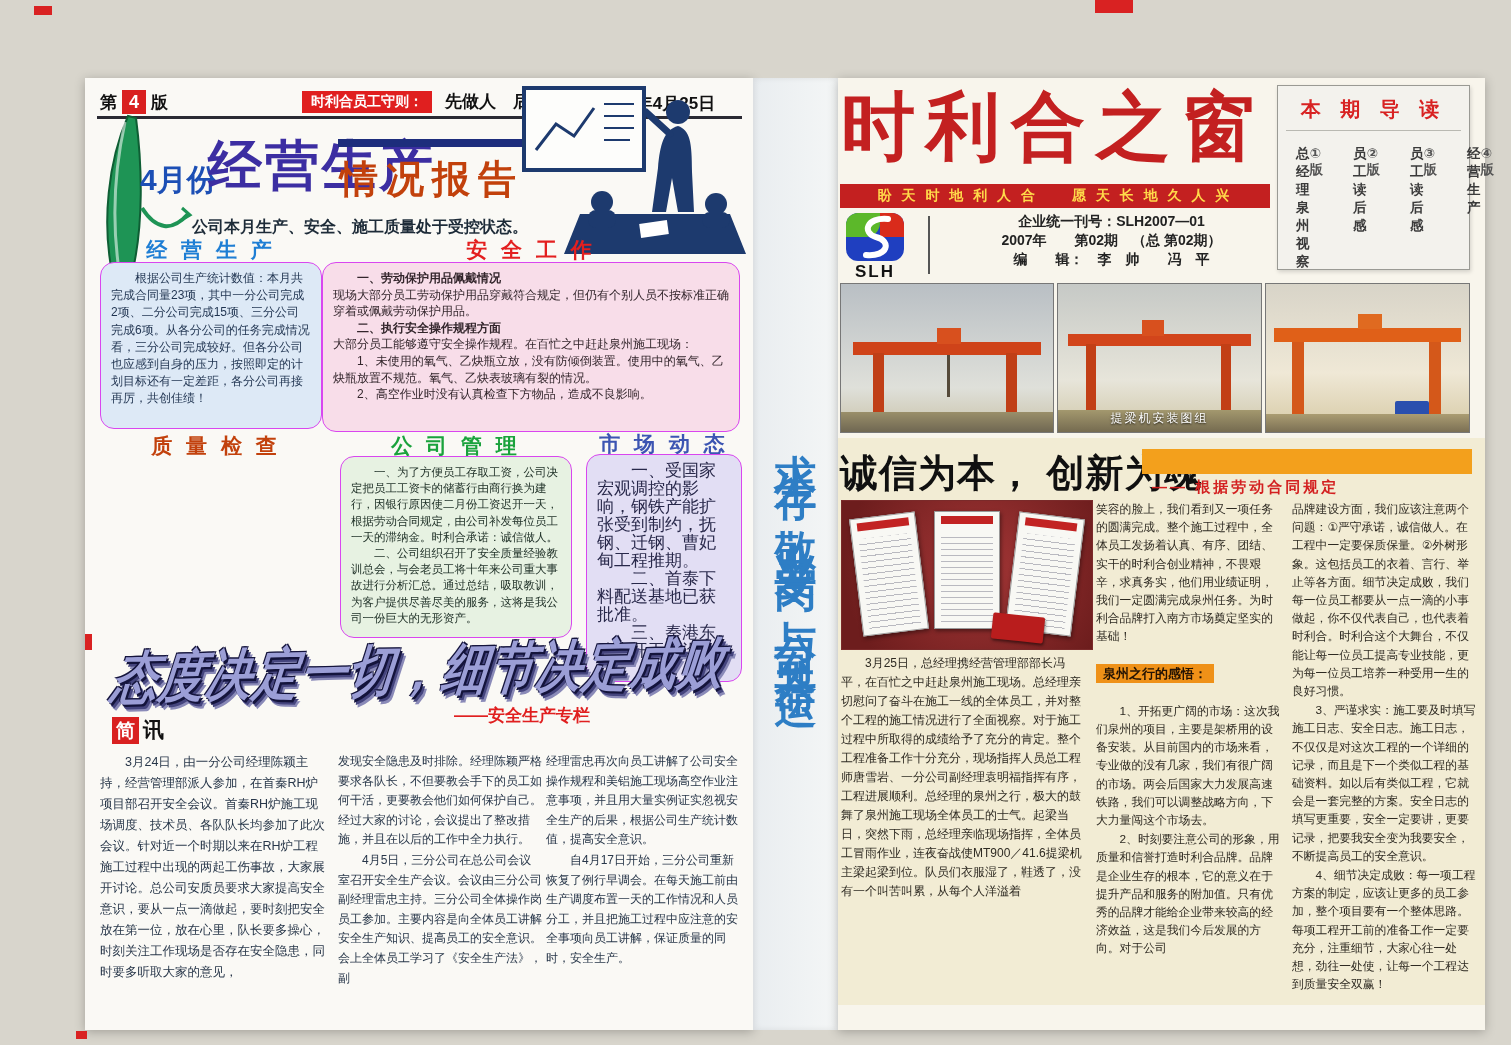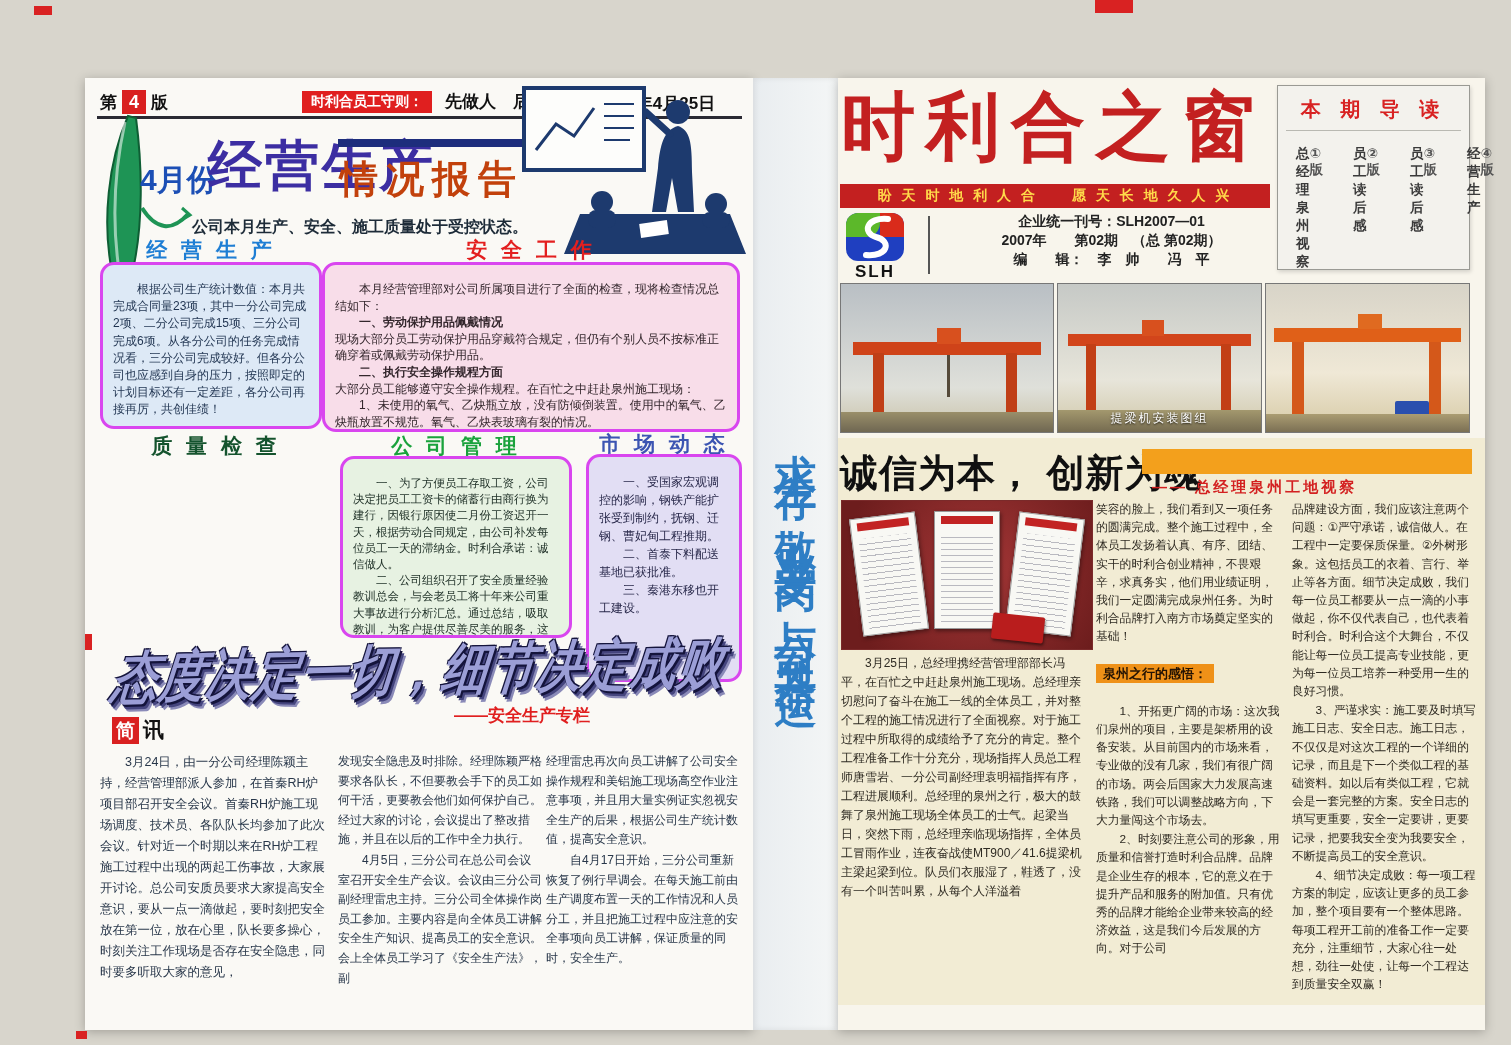--- a/index.html
+++ b/index.html
@@ -13,21 +13,21 @@
   .pagenum{display:inline-block;width:24px;height:24px;background:#d92020;color:#fff;
            font-size:18px;font-weight:900;text-align:center;line-height:24px;}
   .motto-label{background:#e01f1f;color:#fff;font-size:14px;font-weight:700;padding:2px 9px;margin-right:8px;}
   .rule{background:#2a2a33;}
   .t-prefix{font-size:30px;font-weight:800;color:#1c4fb5;}
   .t-main{font-size:54px;font-weight:900;color:#3c2ea2;letter-spacing:3px;white-space:nowrap;}
   .t-bar{background:#1d2d7c;}
   .t-suffix{font-size:38px;font-weight:800;color:#c2410c;letter-spacing:8px;white-space:nowrap;}
   .t-sub{font-size:16px;font-weight:700;color:#1d2b38;}
   .sec-title{font-weight:800;text-align:center;font-size:21px;letter-spacing:4px;white-space:nowrap;}
-  .box{border-radius:14px;border:3px solid #d946ef;overflow:hidden;padding:16px 10px;box-sizing:border-box;}
+  .box{border-radius:14px;border:1px solid #d946ef;overflow:hidden;padding:7px 10px;box-sizing:border-box;}
   .box p{margin:0;}
   .ind{text-indent:2em;}
   .b{font-weight:700;}
   .banner3d{font-size:46px;font-weight:900;font-style:italic;white-space:nowrap;color:#9b9ed6;
     letter-spacing:1px;transform:skewX(-8deg) rotate(-1.5deg) scaleY(1.2);transform-origin:left center;
     text-shadow:-1px -1px 0 #14143c,1px -1px 0 #14143c,2px 2px 0 #14143c,4px 4px 0 #45457e,6px 6px 0 #8a8ab8;}
   .tagline{color:#e01f1f;font-size:17px;font-weight:800;text-align:right;}
   .jx-box{display:inline-block;width:27px;height:27px;background:#d92020;color:#fff;font-size:19px;
           font-weight:800;text-align:center;line-height:27px;}
   .jx-rest{font-size:21px;font-weight:800;color:#111;margin-left:4px;}
@@ -124,39 +124,38 @@
     <rect x="120" y="140" width="28" height="14" fill="#fff" transform="rotate(-8 134 147)"></rect>
   </svg>
 
   <div class="abs sec-title" style="left:100px;top:236px;width:222px;color:#1e7ed4;">经 营 生 产</div>
   <div class="abs box" style="left:100px;top:262px;width:222px;height:167px;background:#dde9f6;font-size:12px;line-height:17.2px;color:#1f3350;">
     <p class="ind">根据公司生产统计数值：本月共完成合同量23项，其中一分公司完成2项、二分公司完成15项、三分公司完成6项。从各分公司的任务完成情况看，三分公司完成较好。但各分公司也应感到自身的压力，按照即定的计划目标还有一定差距，各分公司再接再厉，共创佳绩！</p>
   </div>
 
   <div class="abs sec-title" style="left:322px;top:236px;width:418px;color:#e31f1f;">安 全 工 作</div>
   <div class="abs box" style="left:322px;top:262px;width:418px;height:170px;background:#f8dde9;font-size:12px;line-height:16.6px;color:#33262c;">
-    <p class="ind">本月经营管理部对公司所属项目进行了全面的检查，现将检查情况总结如下：</p>
     <p class="ind b">一、劳动保护用品佩戴情况</p>
     <p>现场大部分员工劳动保护用品穿戴符合规定，但仍有个别人员不按标准正确穿着或佩戴劳动保护用品。</p>
     <p class="ind b">二、执行安全操作规程方面</p>
     <p>大部分员工能够遵守安全操作规程。在百忙之中赶赴泉州施工现场：</p>
     <p class="ind">1、未使用的氧气、乙炔瓶立放，没有防倾倒装置。使用中的氧气、乙炔瓶放置不规范。氧气、乙炔表玻璃有裂的情况。</p>
     <p class="ind">2、高空作业时没有认真检查下方物品，造成不良影响。</p>
   </div>
 
-  <div class="abs sec-title" style="left:102px;top:432px;width:228px;color:#14532d;">质 量 检 查</div>
+  <div class="abs sec-title" style="left:102px;top:432px;width:228px;color:#c2410c;">质 量 检 查</div>
 
   <div class="abs sec-title" style="left:340px;top:432px;width:232px;color:#1aa23c;">公 司 管 理</div>
   <div class="abs box" style="left:340px;top:456px;width:232px;height:182px;background:#e7f2e2;font-size:11.5px;line-height:16.2px;color:#22332a;">
     <p class="ind">一、为了方便员工存取工资，公司决定把员工工资卡的储蓄行由商行换为建行，因银行原因使二月份工资迟开一天，根据劳动合同规定，由公司补发每位员工一天的滞纳金。时利合承诺：诚信做人。</p>
     <p class="ind">二、公司组织召开了安全质量经验教训总会，与会老员工将十年来公司重大事故进行分析汇总。通过总结，吸取教训，为客户提供尽善尽美的服务，这将是我公司一份巨大的无形资产。</p>
   </div>
 
   <div class="abs sec-title" style="left:586px;top:430px;width:156px;color:#3c55b2;">市 场 动 态</div>
-  <div class="abs box" style="left:586px;top:454px;width:156px;height:228px;background:#e2def4;font-size:12px;line-height:18px;color:#28284a;">
+  <div class="abs box" style="left:586px;top:454px;width:156px;height:228px;background:#e2def4;font-size:17px;line-height:18px;color:#28284a;">
     <p class="ind">一、受国家宏观调控的影响，钢铁产能扩张受到制约，抚钢、迁钢、曹妃甸工程推期。</p>
     <p class="ind">二、首泰下料配送基地已获批准。</p>
     <p class="ind">三、秦港东移也开工建设。</p>
   </div>
 
   <div class="abs banner3d" style="left:112px;top:648px;">态度决定一切，细节决定成败</div>
   <div class="abs tagline" style="left:320px;top:704px;width:270px;">——安全生产专栏</div>
 
   <div class="abs" style="left:112px;top:716px;">
     <span class="jx-box">简</span><span class="jx-rest">讯</span>
@@ -242,21 +241,21 @@
     <div class="gpart" style="left:8px;right:8px;top:44px;height:14px;background:#e06018;"></div>
     <div class="gpart" style="left:26px;top:58px;width:12px;height:72px;background:#d4581a;"></div>
     <div class="gpart" style="right:28px;top:58px;width:12px;height:72px;background:#d4581a;"></div>
     <div class="gpart" style="left:92px;top:30px;width:24px;height:15px;background:#e06a20;"></div>
     <div class="gpart" style="right:40px;bottom:16px;width:34px;height:15px;background:#2a4fae;border-radius:2px;"></div>
     <div class="gpart" style="left:0;right:0;bottom:0;height:18px;background:linear-gradient(#ab9d72,#7b7054);"></div>
   </div>
 
   <div class="abs headline" style="left:840px;top:448px;">诚信为本， 创新为魂</div>
   <div class="abs" style="left:1142px;top:449px;width:330px;height:25px;background:#f3a01c;"></div>
-  <div class="abs headline-sub" style="left:1152px;top:478px;">——  总经理泉州工地视察</div>
+  <div class="abs headline-sub" style="left:1152px;top:478px;">——  根据劳动合同规定</div>
 
   <div class="abs" style="left:841px;top:500px;width:250px;height:148px;background:radial-gradient(circle at 55% 45%, #a33636, #6d1d1d 85%);border:1px solid #7a2a2a;overflow:hidden;">
     <div class="docpage" style="left:14px;top:14px;transform:rotate(-7deg);">
       <div class="dochead"></div>
       <div class="doclines"></div>
     </div>
     <div class="docpage" style="left:92px;top:10px;">
       <div class="dochead"></div>
       <div class="doclines"></div>
     </div>

